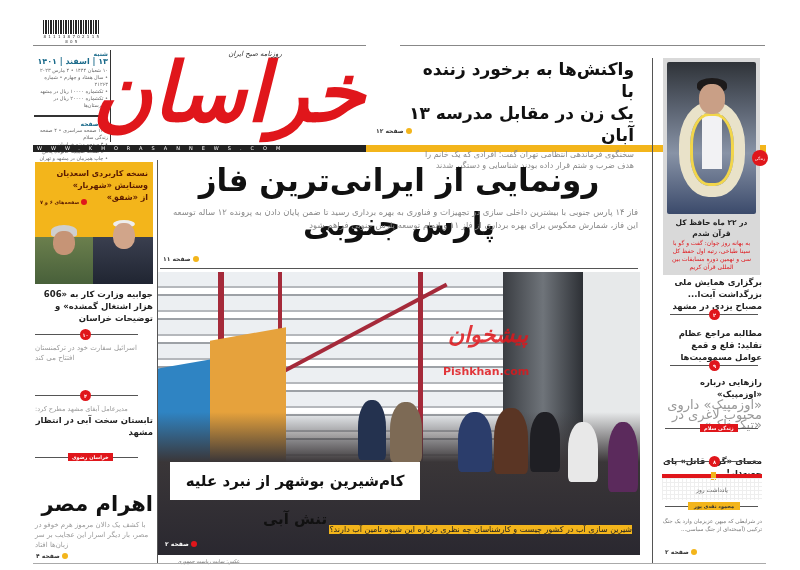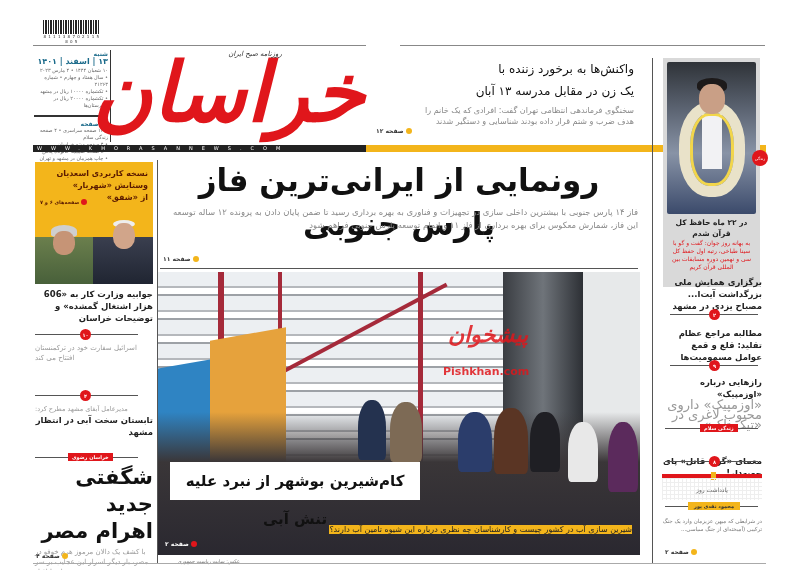--- a/index.html
+++ b/index.html
@@ -13,35 +13,35 @@
 .dateblock{left:34px;top:50px;width:74px;height:92px;font-size:5px;color:#666;line-height:7px}
 .dateblock .day{color:#1a6a8a;font-weight:bold;font-size:6px}
 .dateblock .date{color:#1a6a8a;font-weight:bold;font-size:8px;line-height:10px}
 .dateblock .pages{color:#1a6a8a;font-weight:bold;font-size:6px;margin-top:6px;border-top:2px solid #333;padding-top:3px}
 .vrule-date{left:110px;top:50px;width:1px;height:92px;background:#333}
 .masthead{left:115px;top:40px;width:250px;height:105px;color:#e0161b;font-family:"DejaVu Serif",serif;font-size:82px;font-style:italic;font-weight:bold;text-align:center;line-height:105px;direction:rtl}
 .tagline{left:225px;top:50px;width:60px;font-size:7px;font-style:italic;color:#333;direction:rtl;text-align:center}
 .url-bar{left:33px;top:145px;width:333px;height:7px;background:#222;color:#fff;font-size:5px;letter-spacing:9px;line-height:7px;padding-left:4px;overflow:hidden;white-space:nowrap}
 .yellow-bar{left:366px;top:145px;width:400px;height:7px;background:#f3b51b}
 .story1{left:408px;top:58px;width:226px}
-.story1 h2{font-size:12px;font-weight:normal;color:#111;line-height:22px}
+.story1 h2{font-size:17px;font-weight:bold;color:#111;line-height:22px}
 .story1 p{font-size:8px;color:#888;line-height:11px;margin-top:3px}
 .pageref{font-size:6px;color:#333;font-weight:bold;display:inline-flex;align-items:center;gap:2px;direction:rtl}
 .pageref .moon{width:6px;height:6px;border-radius:50%;background:#f3b51b}
 .pr1{left:376px;top:127px}
 .vrule-right{left:652px;top:58px;width:1px;height:505px;background:#555}
 .photo-card{left:663px;top:58px;width:97px;height:170px;background:#d9d9d9;padding:4px}
 .photo-portrait{width:89px;height:152px;background:linear-gradient(180deg,#2f3338 0%,#5a6270 30%,#8893a6 60%,#3b4a6b 100%);position:relative;border-radius:2px;overflow:hidden}
 .photo-portrait .face{position:absolute;left:32px;top:22px;width:26px;height:30px;border-radius:45%;background:#c99f86}
 .photo-portrait .hair{position:absolute;left:30px;top:16px;width:30px;height:14px;border-radius:50% 50% 30% 30%;background:#1d1a1a}
 .photo-portrait .garland{position:absolute;left:12px;top:40px;width:66px;height:95px;border:11px solid #e9e2c9;border-radius:45%;box-shadow:inset 0 0 0 3px #f2d64a}
 .photo-portrait .shirt{position:absolute;left:35px;top:52px;width:20px;height:55px;background:#f2f2f4}
 .red-badge{width:14px;height:14px;border-radius:50%;background:#e0161b;color:#fff;font-size:4px;display:flex;align-items:center;justify-content:center}
 .rb-photo{left:752px;top:150px;width:16px;height:16px}
-.photo-caption{left:663px;top:215px;width:97px;background:#d9d9d9;padding:2px 4px 16px}
+.photo-caption{left:663px;top:215px;width:97px;background:#d9d9d9;padding:2px 4px 4px}
 .photo-caption h4{font-size:7.5px;font-weight:bold;color:#222;text-align:center;line-height:11px}
 .photo-caption p{font-size:6px;color:#e0161b;text-align:center;line-height:8px}
 .rcol{left:662px;width:100px}
 .rcol h4{font-size:8.5px;font-weight:bold;color:#222;line-height:12px}
 .rcol p{font-size:13px;color:#999;line-height:10px}
 .hr-num{position:absolute;height:1px;background:#555}
 .num-dot{position:absolute;width:11px;height:11px;border-radius:50%;background:#e0161b;color:#fff;font-size:5px;display:flex;align-items:center;justify-content:center;font-weight:bold}
 .red-label{position:absolute;background:#e0161b;color:#fff;font-size:5px;padding:1px 4px;font-weight:bold}
 .yellow-label{position:absolute;background:#f3b51b;color:#333;font-size:5px;padding:1px 6px;font-weight:bold}
 .note-box{left:662px;top:478px;width:100px;height:22px;background-image:linear-gradient(#eee 1px,transparent 1px),linear-gradient(90deg,#eee 1px,transparent 1px);background-size:4px 4px}
@@ -256,21 +256,21 @@
 <div class="num-dot" style="left:80px;top:390px">۴</div>
 
 <div class="abs lcol" style="top:404px">
   <p style="font-size:6.5px">مدیرعامل آبفای مشهد مطرح کرد:</p>
   <h4>تابستان سخت آبی در انتظار مشهد</h4>
 </div>
 <div class="hr-num" style="left:35px;top:457px;width:103px"></div>
 <div class="red-label" style="left:68px;top:453px">خراسان رضوی</div>
 
 <div class="abs lcol" style="top:464px">
-  <h2><span>شگفتی جدید</span><br><span>اهرام مصر</span></h2>
+  <h2><br><span>اهرام مصر</span></h2>
   <p style="margin-top:2px">با کشف یک دالان مرموز هرم خوفو در مصر، بار دیگر اسرار این عجایب بر سر زبان‌ها افتاد</p>
 </div>
 <div class="abs pageref" style="left:36px;top:552px">
   <span class="moon"></span>
   <span>صفحه ۴</span>
 </div>
 
 <div class="abs footer-rule"></div>
 
 </body></html>

